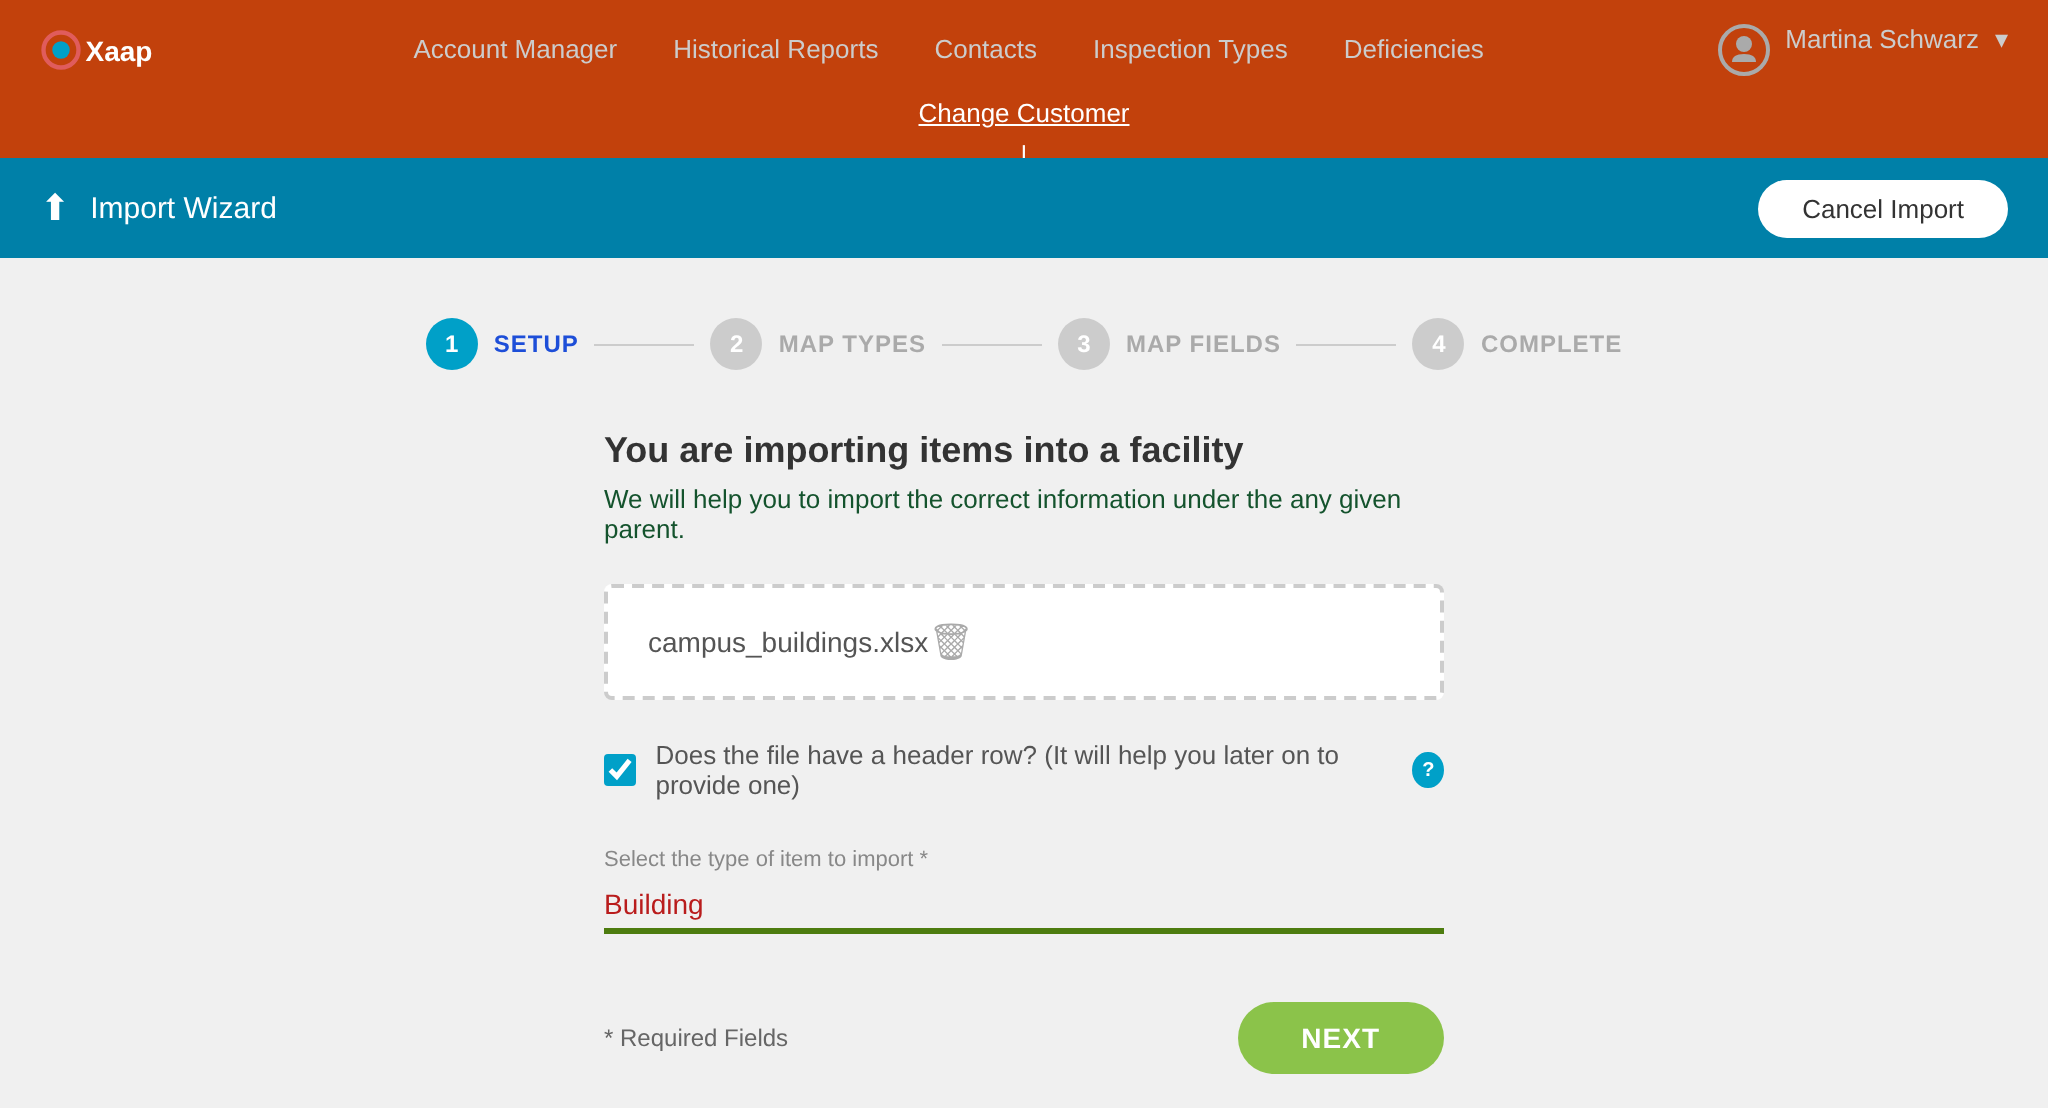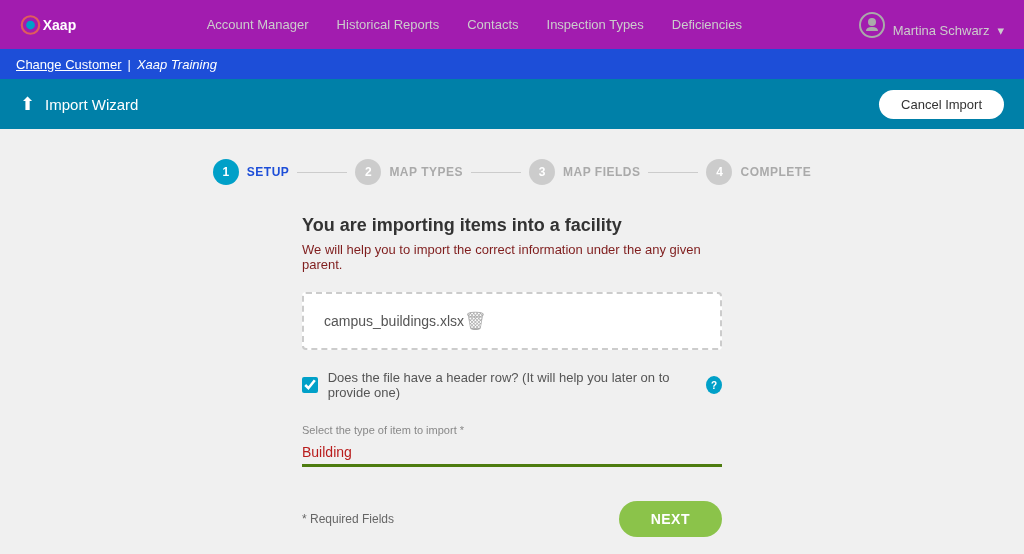--- a/index.html
+++ b/index.html
@@ -1,47 +1,48 @@
 <!DOCTYPE html>
 <html><head>
   <meta charset="utf-8">
   <style>
     * { box-sizing: border-box; margin: 0; padding: 0; }
     body { font-family: Arial, sans-serif; background: #f0f0f0; min-height: 554px; display: flex; flex-direction: column; }
 
     
     .top-nav {
-      background: #a21caf;
+      background: #c2410c;
       height: 49px;
       display: flex;
       align-items: center;
       justify-content: space-between;
       padding: 0 20px;
     }
     .logo-area { display: flex; align-items: center; }
     .logo-svg { width: 70px; height: 30px; }
     .nav-links { display: flex; gap: 28px; align-items: center; }
     .nav-link {
       color: #ccc;
       font-size: 13px;
       text-decoration: none;
       cursor: pointer;
     }
-    .user-area { display: flex; align-items: flex-end; gap: 8px; color: #ccc; font-size: 13px; cursor: pointer; }
+    .user-area { display: flex; align-items: flex-start; gap: 8px; color: #ccc; font-size: 13px; cursor: pointer; }
     .user-icon { width: 26px; height: 26px; border-radius: 50%; border: 2px solid #aaa; display: flex; align-items: center; justify-content: center; }
 
     
     .breadcrumb-bar {
-      background: #1d4ed8;
+      background: #c2410c;
       height: 30px;
       display: flex;
       align-items: center;
       padding: 0 16px;
       gap: 6px;
       font-size: 13px;
+      flex-direction: column;
     }
     .breadcrumb-link { color: #fff; text-decoration: underline; cursor: pointer; }
     .breadcrumb-sep { color: #fff; }
     .breadcrumb-current { color: #fff; font-weight: 500; font-style: italic; }
 
     
     .sub-header {
       background: #0080a8;
       height: 50px;
       display: flex;
@@ -107,21 +108,21 @@
     .form-outer { width: 420px; max-width: 100%; }
 
     .section-title {
       font-size: 18px;
       font-weight: 600;
       color: #333;
       margin-bottom: 6px;
     }
     .section-subtitle {
       font-size: 13px;
-      color: #7f1d1d;
+      color: #14532d;
       margin-bottom: 20px;
     }
 
     
     .file-upload-box {
       border: 2px dashed #ccc;
       border-radius: 4px;
       padding: 16px 20px;
       display: flex;
       align-items: center;

